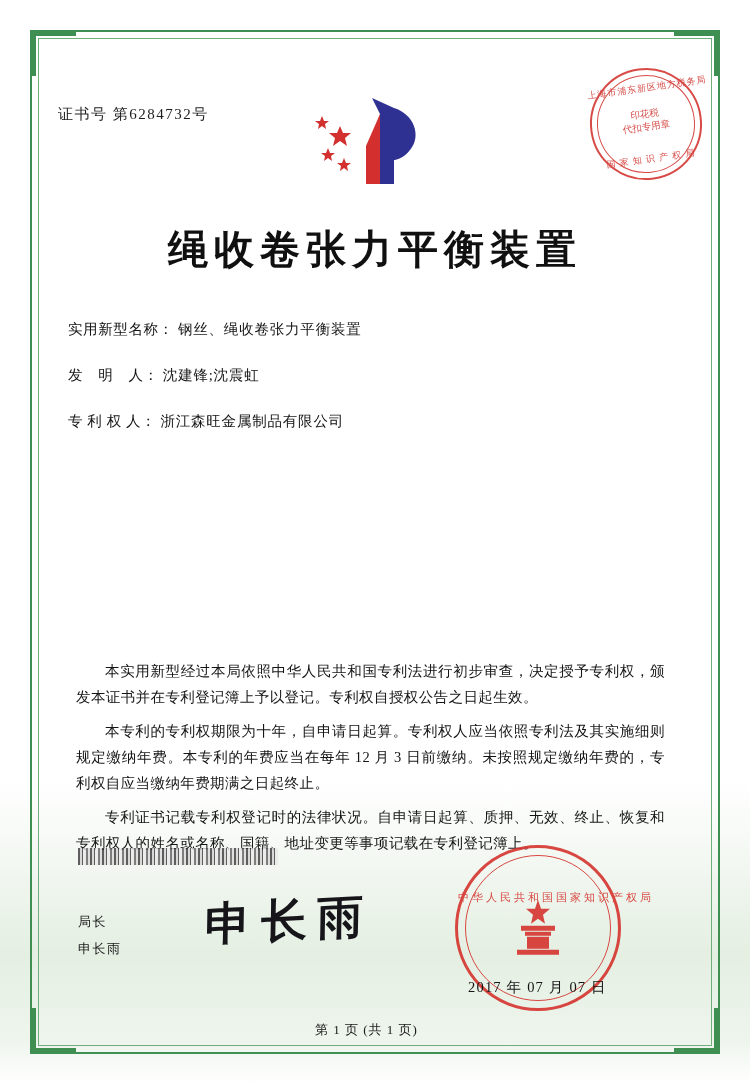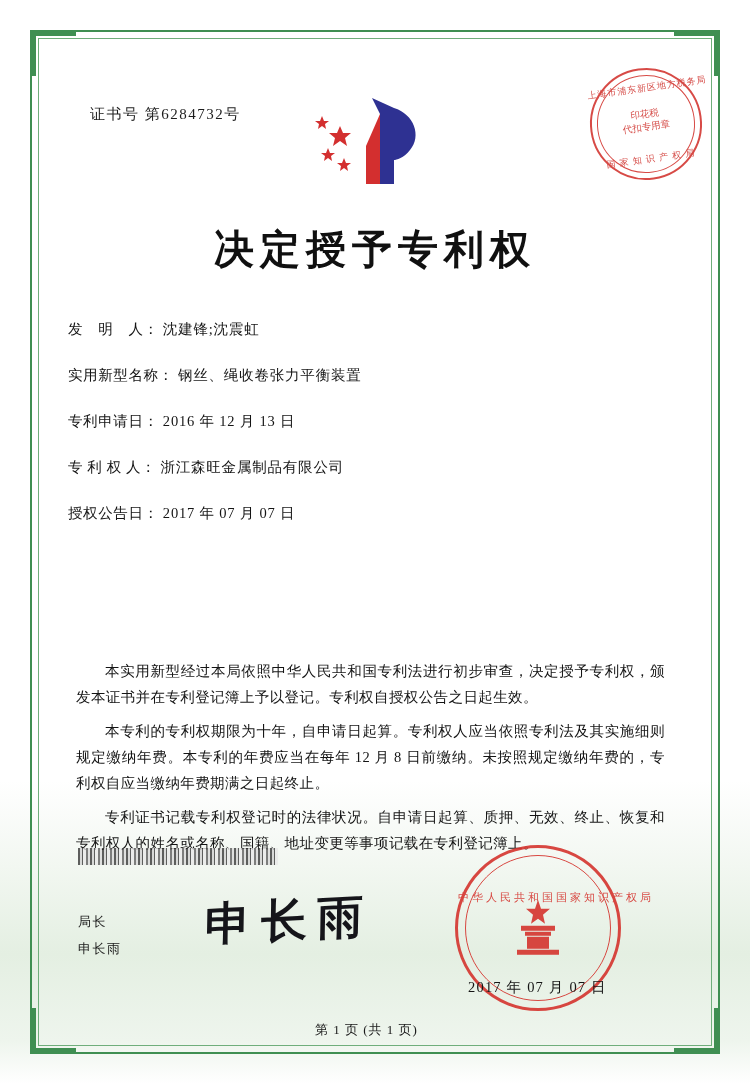--- a/index.html
+++ b/index.html
@@ -48,21 +48,20 @@
   .corner.bl { left: 30px;  bottom: 30px; border-left: 6px solid #3f8f52; border-bottom: 6px solid #3f8f52; }
   .corner.br { right: 30px; bottom: 30px; border-right: 6px solid #3f8f52; border-bottom: 6px solid #3f8f52; }
 
   .cert-no {
     position: absolute;
     left: 58px;
     top: 105px;
     font-size: 15px;
     letter-spacing: 1.5px;
     color: #1d1d1d;
-    margin-left: 32px;
   }
 
   
   .logo {
     position: absolute;
     left: 310px;
     top: 92px;
     width: 130px;
     height: 100px;
   }
@@ -282,48 +281,40 @@
   <div class="stamp-top">
     <div class="ring"></div>
     <div class="arc a1">上海市浦东新区地方税务局</div>
     <div class="mid">
       <div>印花税</div>
       <div>代扣专用章</div>
     </div>
     <div class="arc a2">国 家 知 识 产 权 局</div>
   </div>
 
-  <div class="title">决定授予专利权</div>
+  <div class="title">绳收卷张力平衡装置</div>
 
   <div class="fields">
+    <div class="field-row">
+      <span class="field-label">实用新型名称：</span>
+      <span class="field-value">钢丝、绳收卷张力平衡装置</span>
+    </div>
     <div class="field-row">
       <span class="field-label">发　明　人：</span>
       <span class="field-value">沈建锋;沈震虹</span>
     </div>
     <div class="field-row">
-      <span class="field-label">实用新型名称：</span>
-      <span class="field-value">钢丝、绳收卷张力平衡装置</span>
-    </div>
-    <div class="field-row">
-      <span class="field-label">专利申请日：</span>
-      <span class="field-value">2016 年 12 月 13 日</span>
-    </div>
-    <div class="field-row">
       <span class="field-label">专 利 权 人：</span>
       <span class="field-value">浙江森旺金属制品有限公司</span>
     </div>
-    <div class="field-row">
-      <span class="field-label">授权公告日：</span>
-      <span class="field-value">2017 年 07 月 07 日</span>
-    </div>
   </div>
 
   <div class="body-text">
     <p>本实用新型经过本局依照中华人民共和国专利法进行初步审查，决定授予专利权，颁发本证书并在专利登记簿上予以登记。专利权自授权公告之日起生效。</p>
-    <p>本专利的专利权期限为十年，自申请日起算。专利权人应当依照专利法及其实施细则规定缴纳年费。本专利的年费应当在每年 12 月 8 日前缴纳。未按照规定缴纳年费的，专利权自应当缴纳年费期满之日起终止。</p>
+    <p>本专利的专利权期限为十年，自申请日起算。专利权人应当依照专利法及其实施细则规定缴纳年费。本专利的年费应当在每年 12 月 3 日前缴纳。未按照规定缴纳年费的，专利权自应当缴纳年费期满之日起终止。</p>
     <p>专利证书记载专利权登记时的法律状况。自申请日起算、质押、无效、终止、恢复和专利权人的姓名或名称、国籍、地址变更等事项记载在专利登记簿上。</p>
   </div>
 
   <div class="barcode"></div>
 
   <div class="director">
     <div>局长</div>
     <div>申长雨</div>
   </div>
 

